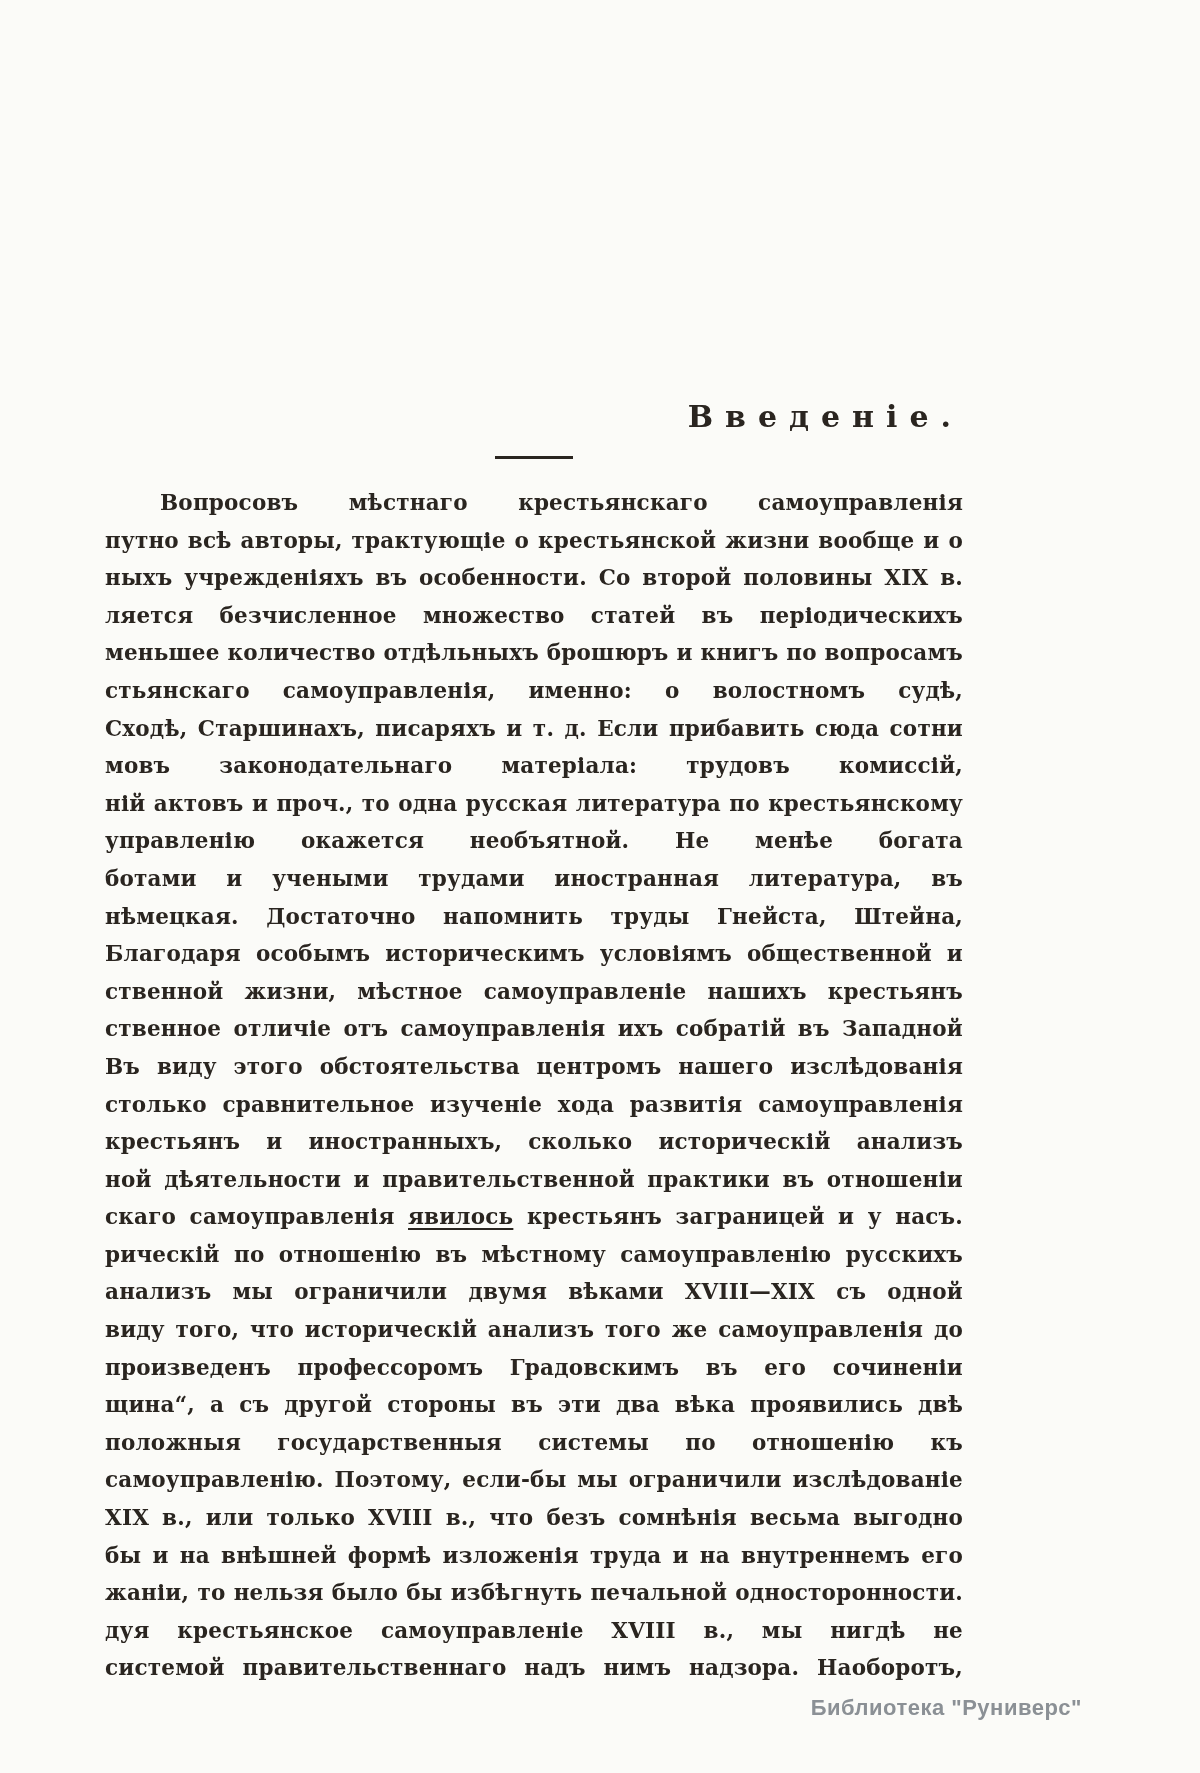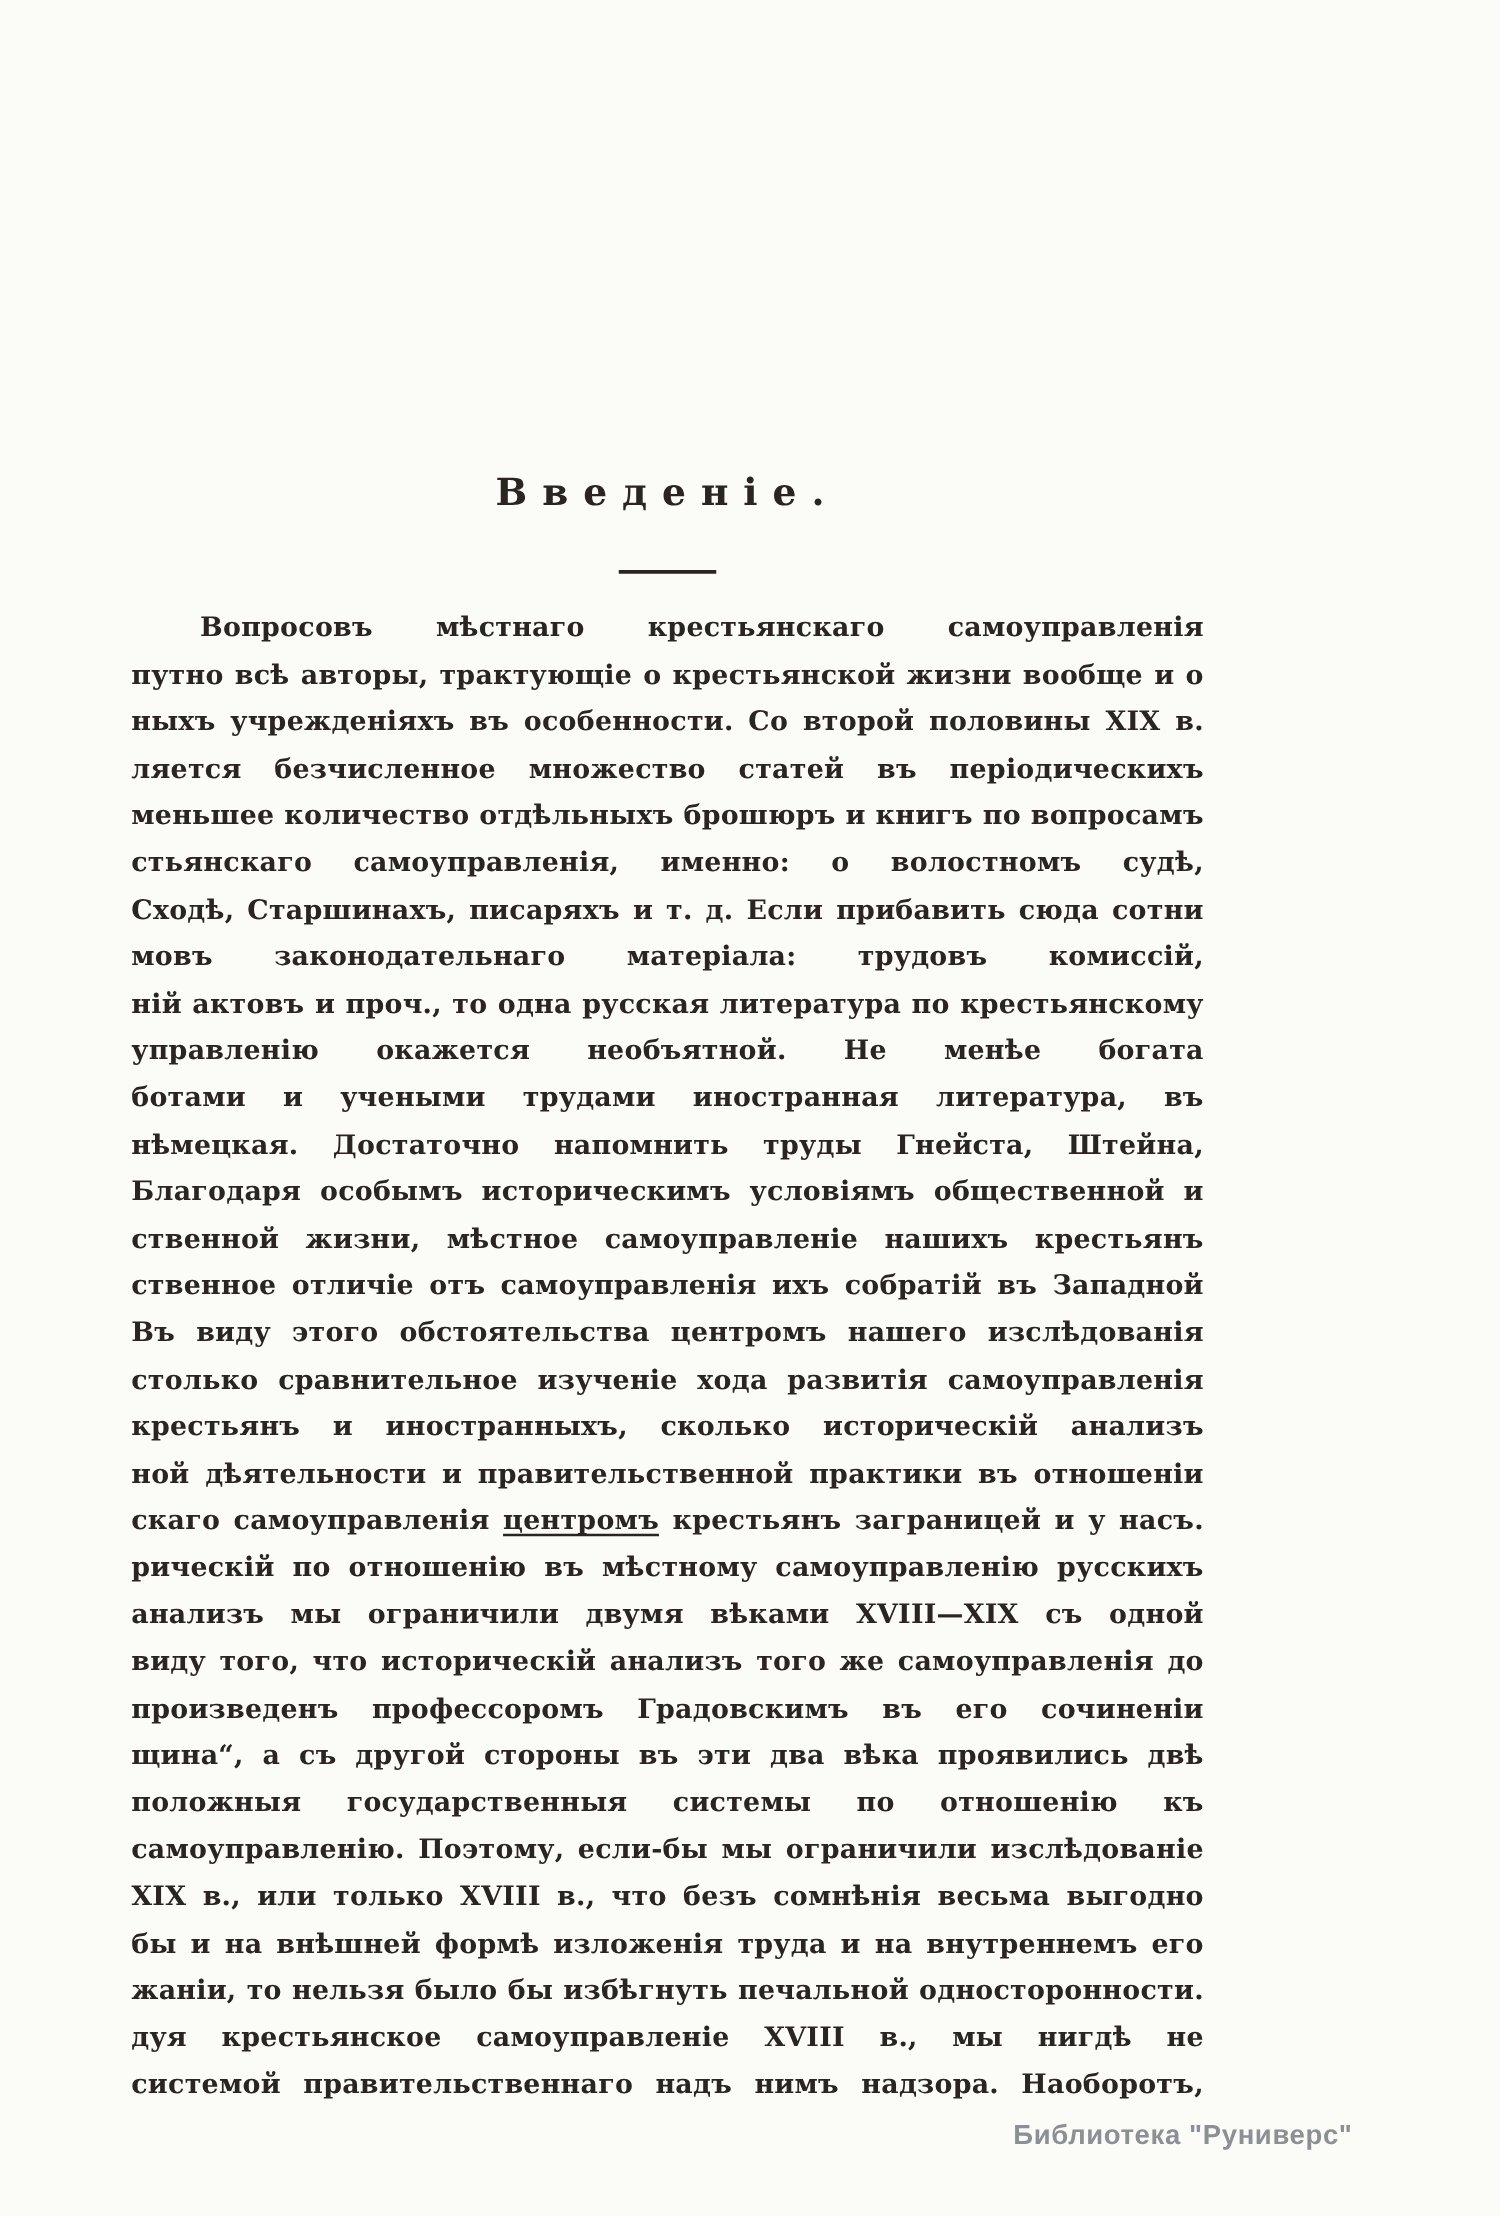--- a/index.html
+++ b/index.html
@@ -21,24 +21,24 @@
   }
   .content {
     position: absolute;
     left: 105px;
     top: 0;
     width: 858px;
     height: 100%;
   }
   .page-title {
     position: absolute;
-    top: 377px;
+    top: 399px;
     left: 0;
     width: 100%;
-    text-align: center;
+    text-align: right;
     font-size: 30px;
     font-weight: 700;
     letter-spacing: 12px;
     color: var(--ink);
   }
   .title-divider {
     position: absolute;
     top: 456px;
     left: 50%;
     transform: translateX(-50%);
@@ -101,21 +101,21 @@
       <div class="text-line">управленію окажется необъятной. Не менѣе богата законодательными ра-</div>
       <div class="text-line">ботами и учеными трудами иностранная литература, въ особенности</div>
       <div class="text-line">нѣмецкая. Достаточно напомнить труды Гнейста, Штейна, Феррона и др.</div>
       <div class="text-line">Благодаря особымъ историческимъ условіямъ общественной и государ-</div>
       <div class="text-line">ственной жизни, мѣстное самоуправленіе нашихъ крестьянъ имѣетъ суще-</div>
       <div class="text-line">ственное отличіе отъ самоуправленія ихъ собратій въ Западной Европѣ.</div>
       <div class="text-line">Въ виду этого обстоятельства центромъ нашего изслѣдованія явилось не</div>
       <div class="text-line">столько сравнительное изученіе хода развитія самоуправленія нашихъ</div>
       <div class="text-line">крестьянъ и иностранныхъ, сколько историческій анализъ законодатель-</div>
       <div class="text-line">ной дѣятельности и правительственной практики въ отношеніи крестьян-</div>
-      <div class="text-line">скаго самоуправленія <u>центромъ</u> крестьянъ заграницей и у насъ. Этотъ исто-</div>
+      <div class="text-line">скаго самоуправленія <u>явилось</u> крестьянъ заграницей и у насъ. Этотъ исто-</div>
       <div class="text-line">рическій по отношенію въ мѣстному самоуправленію русскихъ крестьянъ</div>
       <div class="text-line">анализъ мы ограничили двумя вѣками XVIII—XIX съ одной стороны въ</div>
       <div class="text-line">виду того, что историческій анализъ того же самоуправленія до XVIII в.</div>
       <div class="text-line">произведенъ профессоромъ Градовскимъ въ его сочиненіи „Земская об-</div>
       <div class="text-line">щина“, а съ другой стороны въ эти два вѣка проявились двѣ противо-</div>
       <div class="text-line">положныя государственныя системы по отношенію къ крестьянскому</div>
       <div class="text-line">самоуправленію. Поэтому, если-бы мы ограничили изслѣдованіе однимъ</div>
       <div class="text-line">XIX в., или только XVIII в., что безъ сомнѣнія весьма выгодно отразилось</div>
       <div class="text-line">бы и на внѣшней формѣ изложенія труда и на внутреннемъ его содер-</div>
       <div class="text-line">жаніи, то нельзя было бы избѣгнуть печальной односторонности. Изслѣ-</div>

